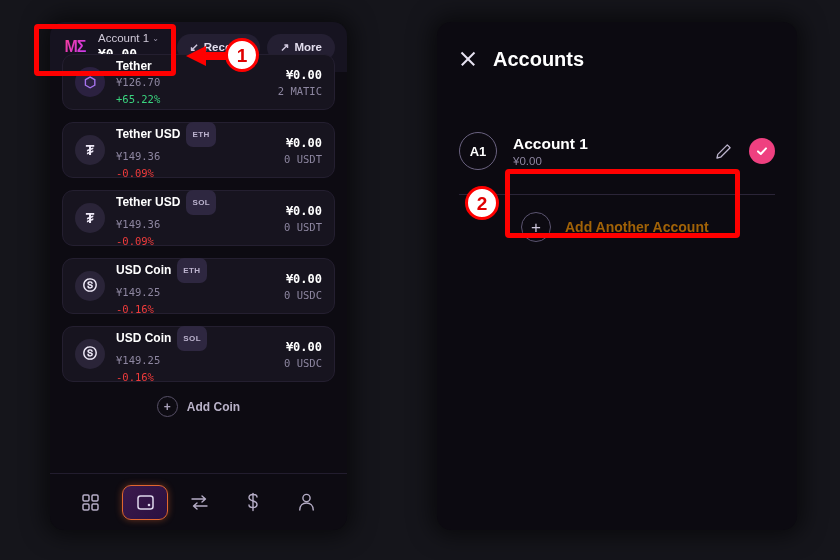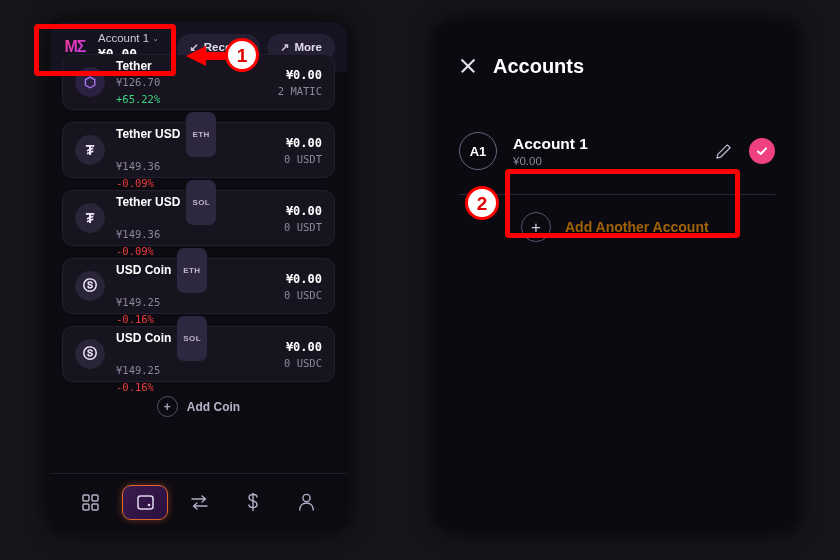--- a/index.html
+++ b/index.html
@@ -176,21 +176,21 @@
     font-size: 12px;
     font-weight: bold;
     color: #ffffff;
   }
   .chain-badge {
     background: #2e2740;
     border-radius: 7px;
     font-size: 8px;
     font-weight: bold;
     color: #bdb4cf;
-    padding: 18px 6px;
+    padding: 8px 6px;
     letter-spacing: 0.4px;
   }
   .tok-sub {
     margin-top: 3px;
     font-size: 10.5px;
     font-family: "DejaVu Sans Mono", monospace;
     color: #8d86a0;
     display: flex;
     gap: 5px;
     flex-direction: column;
@@ -264,21 +264,21 @@
   .nav-item.active {
     background: linear-gradient(135deg, #3b1a4d, #2a1040);
     border: 1px solid #e0662f;
     box-shadow: 0 0 7px rgba(224,102,47,0.45);
   }
   .nav-item svg { display: block; }
 
   
   .sheet-header {
     position: absolute;
-    left: 0; top: 11px;
+    left: 0; top: 4px;
     width: 360px;
     height: 66px;
     display: flex;
     align-items: center;
     padding: 0 22px;
     box-sizing: border-box;
     gap: 16px;
   }
   .x-close {
     width: 18px;

